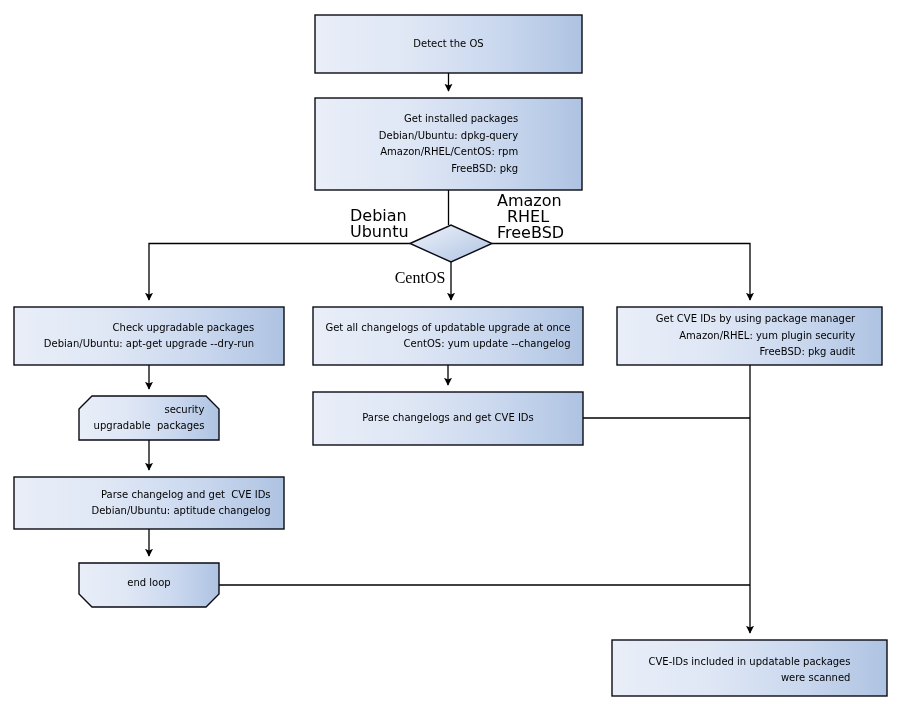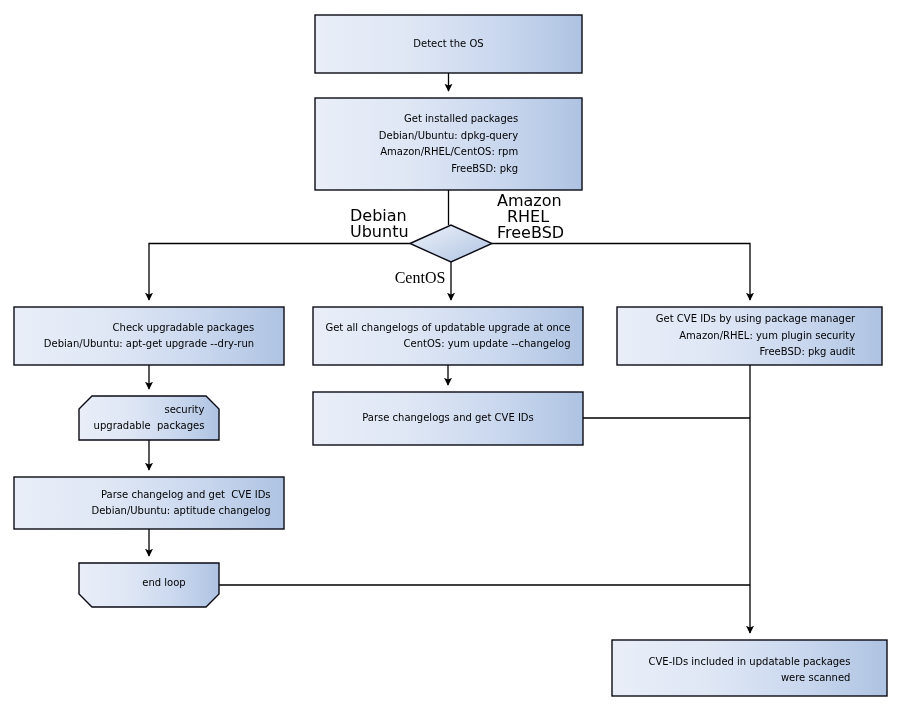--- a/index.html
+++ b/index.html
@@ -148,21 +148,21 @@
 
 <div class="node" style="left:313px; top:392px; width:270px; height:53px;">
   <span class="label">Parse changelogs and get CVE IDs</span>
 </div>
 
 <div class="node" style="left:14px; top:477px; width:270px; height:52px;margin-left:32px;">
   <span class="label">Parse changelog and get  CVE IDs
 Debian/Ubuntu: aptitude changelog</span>
 </div>
 
-<div class="node" style="left:94px; top:563px; width:140px; height:40px;">
+<div class="node" style="left:79px; top:563px; width:140px; height:40px;">
   <span class="label">end loop</span>
 </div>
 
 <div class="node" style="left:612px; top:640px; width:275px; height:60px;">
   <span class="label">CVE-IDs included in updatable packages
 were scanned</span>
 </div>
 
 <div class="edge-label" style="left:350px; top:208px; width:56px; text-align:center;">Debian
 Ubuntu</div>

